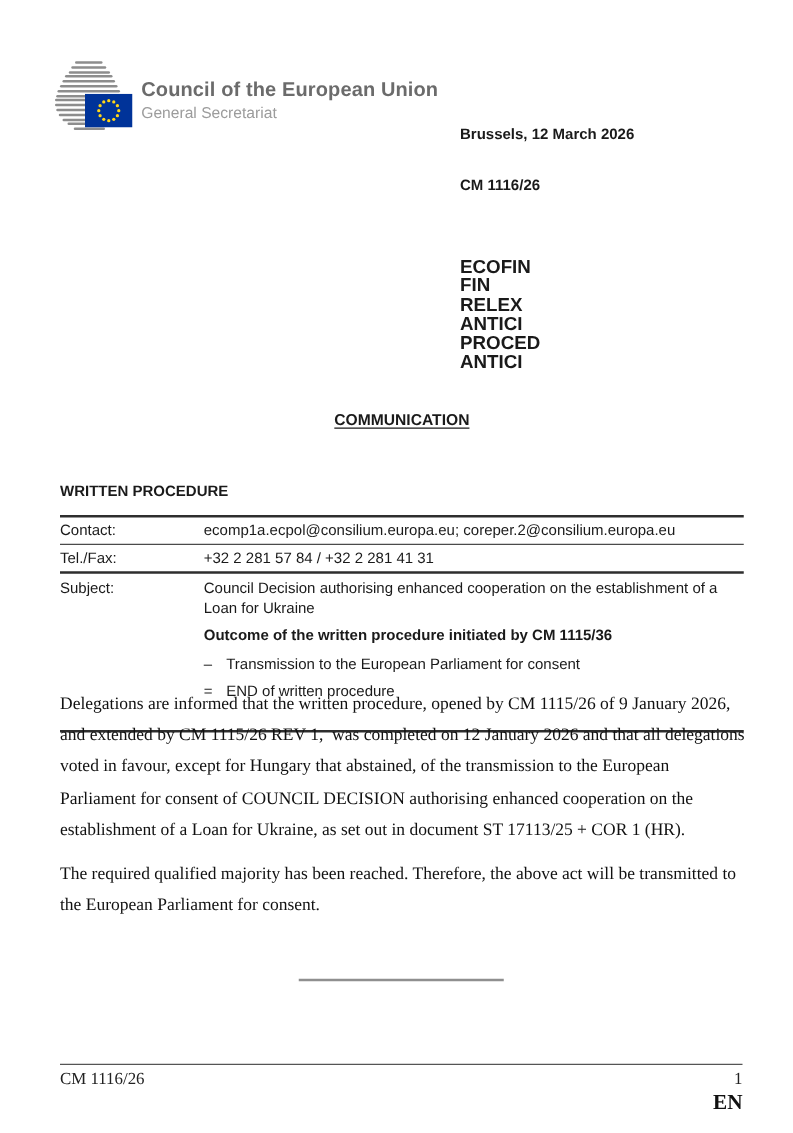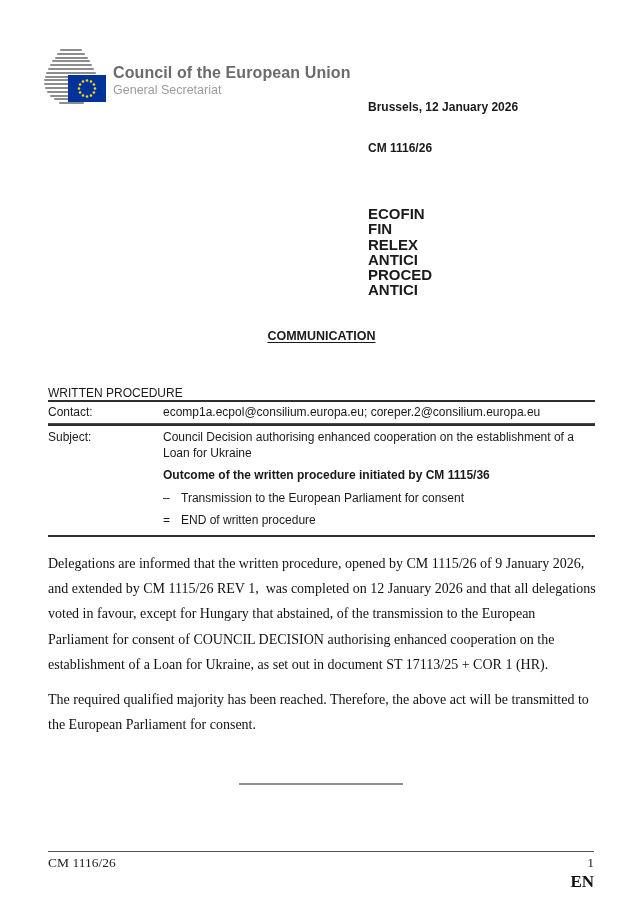--- a/index.html
+++ b/index.html
@@ -46,25 +46,25 @@
 
   
   .comm-title {
     position: absolute; left: 48px; top: 329px; width: 547px;
     text-align: center; font-size: 12.5px; font-weight: bold;
   }
   .comm-title span { text-decoration: underline; text-underline-offset: 2px; }
 
   
   .proc { position: absolute; left: 48px; top: 386px; width: 547px; font-size: 12px; }
-  .proc-heading { font-weight: normal; padding-bottom: 0; }
+  .proc-heading { font-weight: bold; padding-bottom: 12px; }
   .proc-sep-thick { border: none; border-top: 2px solid #2e2e2e; }
   .proc-sep-thin  { border: none; border-top: 1px solid #4a4a4a; }
   .proc-row { display: grid; grid-template-columns: 115px 1fr; padding: 3px 0; line-height: 15px; }
-  .proc-subject { display: grid; grid-template-columns: 115px 1fr; padding: 4px 0 6px; line-height: 15.5px; }
+  .proc-subject { display: grid; grid-template-columns: 115px 1fr; padding: 4px 0 22px; line-height: 15.5px; }
   .subject-outcome { font-weight: bold; margin-top: 7px; }
   .subject-item { display: flex; margin-top: 7px; }
   .subject-item .marker { width: 18px; flex: 0 0 18px; }
 
   
   .body-text { position: absolute; left: 48px; top: 551px; width: 551px; font-family: Liberation Serif, serif; font-size: 14px; line-height: 25.2px; color: #111; }
   .body-text p { white-space: pre-wrap; }
   .body-text p + p { margin-top: 10px; }
 
   
@@ -113,21 +113,21 @@
         <circle cx="15" cy="6.57" r="1.3"></circle>
       </g>
     </svg>
   </div>
 
   <div class="org-block">
     <div class="org-name">Council of the European Union</div>
     <div class="org-sub">General Secretariat</div>
   </div>
 
-  <div class="place-date">Brussels, 12 January 2026</div>
+  <div class="place-date">Brussels, 12 March 2026</div>
   <div class="doc-number">CM 1116/26</div>
   <div class="committees">
     <div>ECOFIN</div>
     <div>FIN</div>
     <div>RELEX</div>
     <div>ANTICI</div>
     <div>PROCED</div>
     <div>ANTICI</div>
   </div>
 
@@ -136,20 +136,24 @@
   </div>
 
   <div class="proc">
     <div class="proc-heading">WRITTEN PROCEDURE</div>
     <hr class="proc-sep-thick">
     <div class="proc-row">
       <div>Contact:</div>
       <div>ecomp1a.ecpol@consilium.europa.eu; coreper.2@consilium.europa.eu</div>
     </div>
     <hr class="proc-sep-thin">
+    <div class="proc-row">
+      <div>Tel./Fax:</div>
+      <div>+32 2 281 57 84 / +32 2 281 41 31</div>
+    </div>
     <hr class="proc-sep-thick">
     <div class="proc-subject">
       <div>Subject:</div>
       <div>
         <div>Council Decision authorising enhanced cooperation on the establishment of a Loan for Ukraine</div>
         <div class="subject-outcome">Outcome of the written procedure initiated by CM 1115/36</div>
         <div class="subject-item">
           <span class="marker">–</span>
           <span>Transmission to the European Parliament for consent</span>
         </div>

